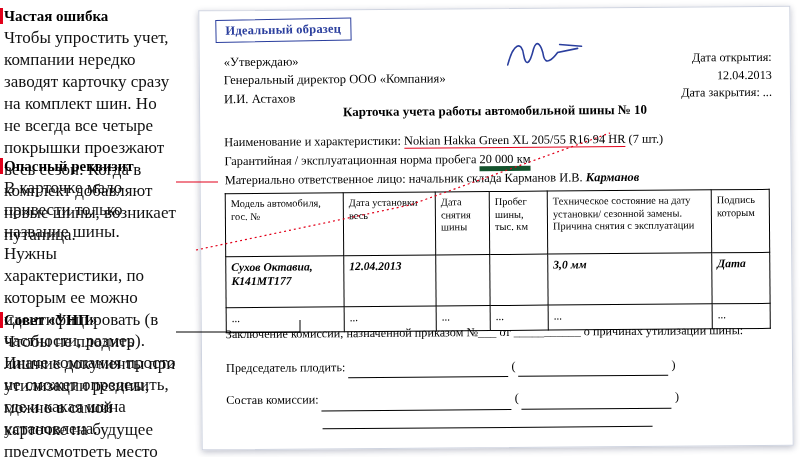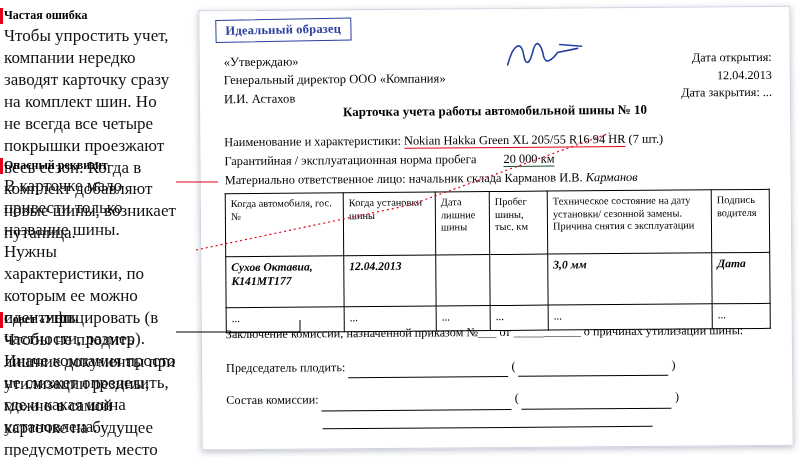--- a/index.html
+++ b/index.html
@@ -10,21 +10,21 @@
     position:relative;
     overflow:hidden;
   }
   
   .annots{
     position:absolute;left:0;top:0;width:185px;height:457px;
     font-family:"Liberation Serif", serif;
   }
   .annot{position:absolute;left:4px;width:172px;}
   .annot .head{
-    font-weight:bold;font-size:12px;color:#000;margin-bottom:2px;
+    font-weight:bold;font-size:15px;color:#000;margin-bottom:2px;
     font-family:"Liberation Serif", serif;
   }
   .annot .body{
     font-size:17px;line-height:1.29;color:#111;text-align:left;
   }
   .annot .redbar{
     position:absolute;left:-4px;top:0;width:3px;height:16px;background:#e2001a;
   }
   #annot-0{top:8px;}
   #annot-1{top:158px;}
@@ -66,26 +66,26 @@
     position:absolute;left:300px;top:26px;width:90px;height:40px;
   }
   .doc-title{
     position:absolute;left:0;right:0;top:94px;text-align:center;
     font-size:13px;font-weight:bold;color:#000;
   }
   .fields{
     position:absolute;left:24px;top:122px;width:540px;
     font-size:12.4px;line-height:1.55;color:#000;
   }
-  .fields .u{border-bottom:1px solid #14532d;margin-left:24px;}
+  .fields .u{border-bottom:5px solid #14532d;}
   .hl-underline{
     border-bottom:1.3px solid #e2001a;
     padding-bottom:0px;
   }
-  .italic{font-style:italic;font-weight:normal;}
+  .italic{font-style:italic;font-weight:bold;}
 
   
   table.t{
     position:absolute;left:24px;top:182px;width:544px;
     border-collapse:collapse;
     table-layout:fixed;
   }
   table.t td,table.t th{
     border:1px solid #000;
     font-size:10.4px;
@@ -187,26 +187,26 @@
       <colgroup>
         <col style="width:118px">
           <col style="width:92px">
           <col style="width:54px">
         <col style="width:58px">
           <col style="width:164px">
           <col style="width:58px">
       </colgroup>
       <thead>
         <tr>
-          <th>Когда автомобиля, гос. №</th>
-          <th>Когда установки шины</th>
-          <th>Дата лишние шины</th>
+          <th>Модель автомобиля, гос. №</th>
+          <th>Дата установки весь</th>
+          <th>Дата снятия шины</th>
           <th>Пробег шины, тыс. км</th>
           <th>Техническое состояние на дату установки/ сезонной замены. Причина снятия с эксплуатации</th>
-          <th>Подпись водителя</th>
+          <th>Подпись которым</th>
         </tr>
       </thead>
       <tbody>
         <tr>
           <td class="data">Сухов Октавиа, К141МТ177</td>
           <td class="data">12.04.2013</td>
           <td class="data"></td>
           <td class="data"></td>
           <td class="data">3,0 мм</td>
           <td class="data">Дата</td>

